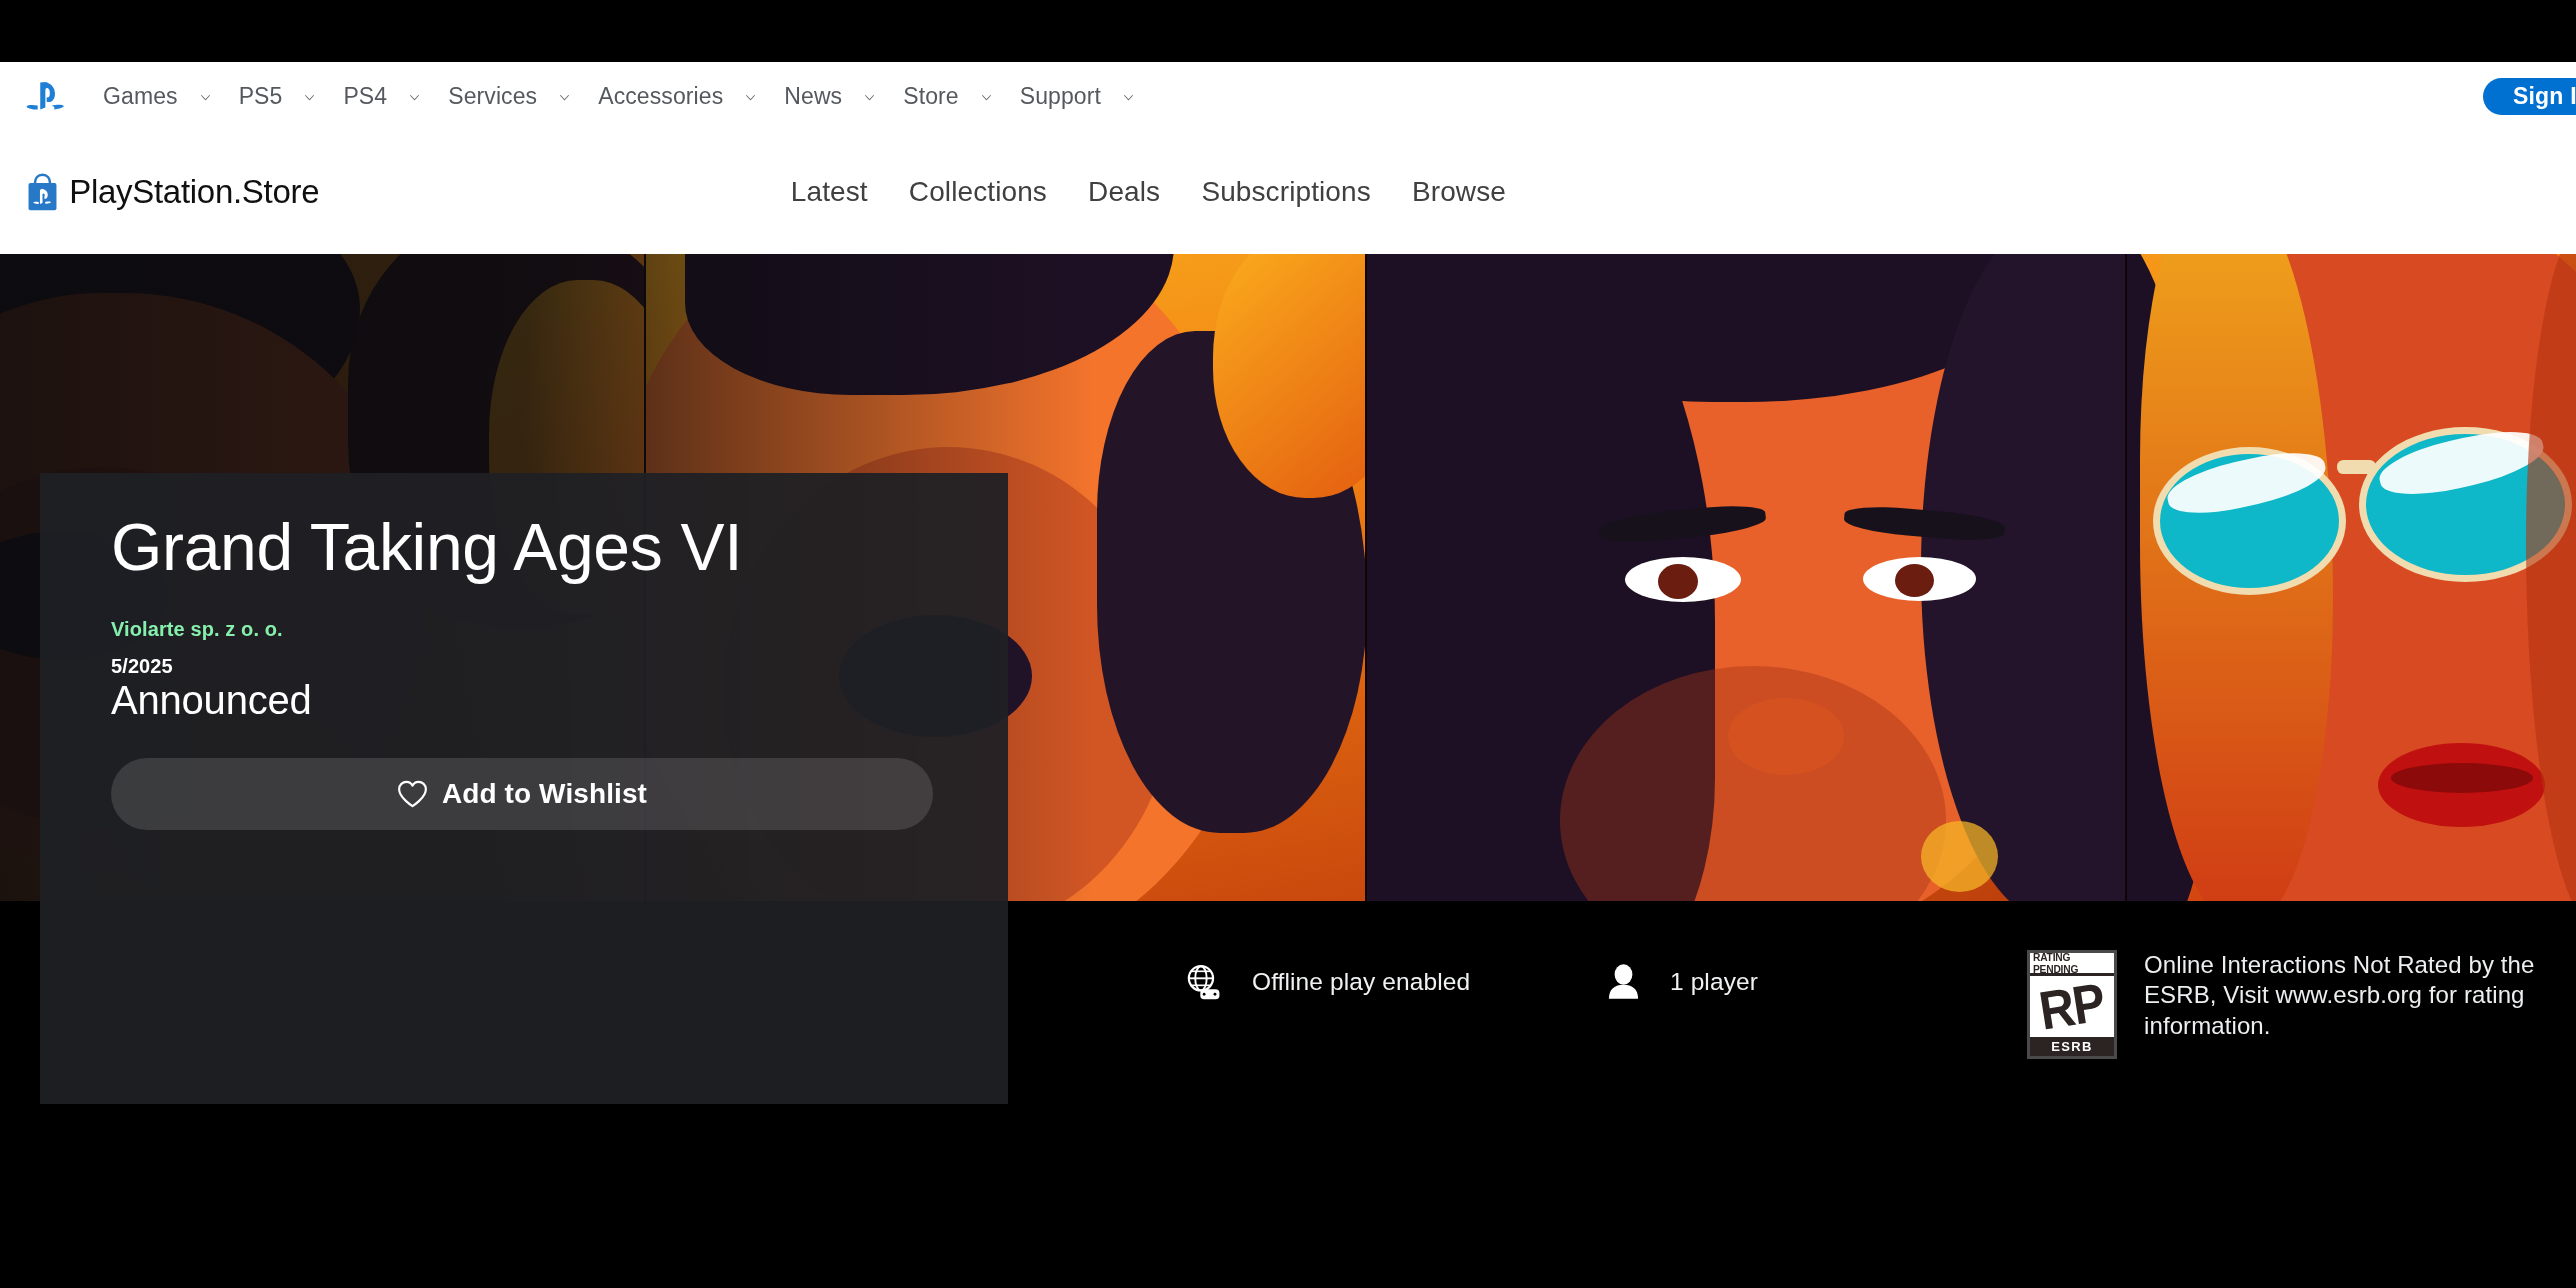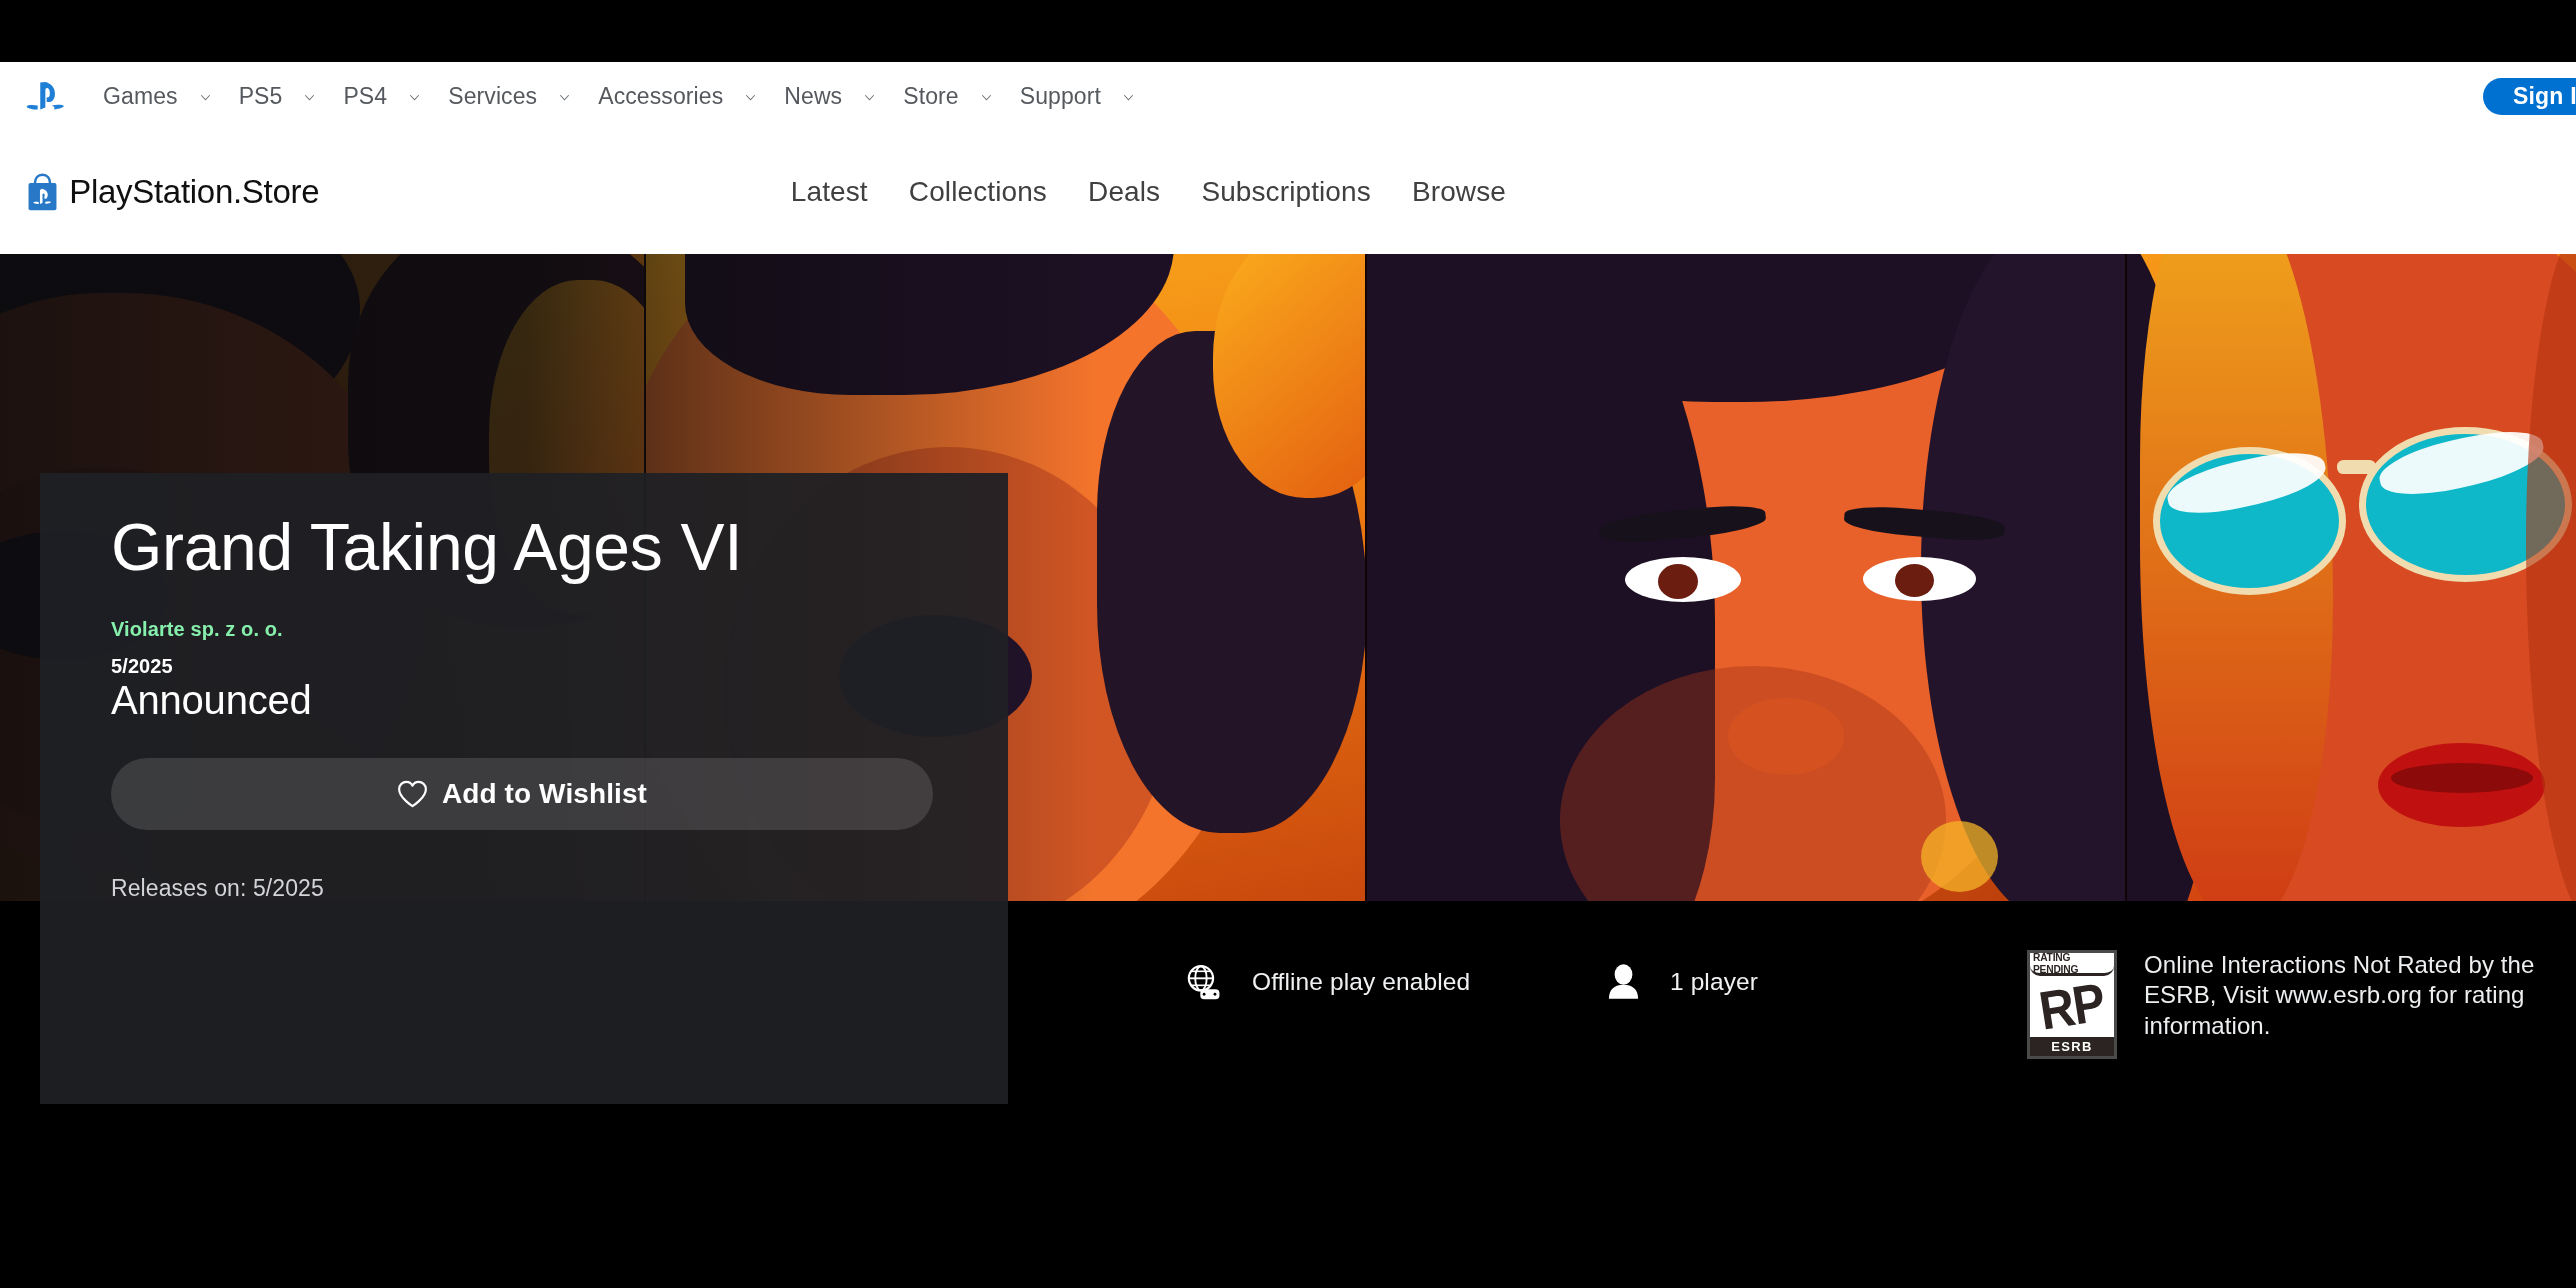--- a/index.html
+++ b/index.html
@@ -131,21 +131,20 @@
   .esrb-block { position:absolute; left:2027px; top:950px; display:flex; gap:27px; }
   .esrb-badge {
     width:90px; height:109px; background:#ffffff;
     border:3.2px solid #4a4a4a; display:flex; flex-direction:column;
     flex:none;
   }
   .esrb-top {
     height:23px; border-bottom:3.9px solid #2b2422;
     display:flex; align-items:center; justify-content:center;
     background:#fff;
-    border-radius:10px;
   }
   .esrb-top span { font-size:11px; font-weight:bold; color:#2b2422; letter-spacing:-0.2px; transform:scaleX(.93); }
   .esrb-mid { flex:1; display:flex; align-items:center; justify-content:center; background:#fff; }
   .esrb-mid span {
     font-size:54px; font-weight:bold; color:#2b2422;
     transform:rotate(-9deg) scaleX(.9); line-height:.84; letter-spacing:-1.9px;
   }
   .esrb-bot { height:19.3px; background:#2b2422; display:flex; align-items:center; justify-content:center; }
   .esrb-bot span { font-size:13px; font-weight:bold; color:#ffffff; letter-spacing:1.3px; }
   .esrb-text {
@@ -340,21 +339,20 @@
 
     <button class="wishlist-btn">
       <span class="heart-icon">
         <svg viewBox="0 0 48 44" width="31" height="28">
           <path d="M24 41 C24 41 3 28 3 14.5 C3 7.5 8.5 3 14.5 3 C18.8 3 22.2 5.6 24 8.8 C25.8 5.6 29.2 3 33.5 3 C39.5 3 45 7.5 45 14.5 C45 28 24 41 24 41 Z" fill="none" stroke="#ffffff" stroke-width="3.4" stroke-linejoin="round"></path>
         </svg>
       </span>
       <span>Add to Wishlist</span>
     </button>
 
-    <div class="releases-on">Releases on: 5/2025</div>
   </div>
 
   <div class="meta-bar"></div>
 
   <div class="meta-item meta-offline">
     <span class="globe-icon">
       <svg viewBox="0 0 58 58" width="37" height="37">
         <circle cx="25" cy="24" r="19" fill="none" stroke="#ffffff" stroke-width="3.4"></circle>
         <ellipse cx="25" cy="24" rx="9" ry="19" fill="none" stroke="#ffffff" stroke-width="3"></ellipse>
         <line x1="6" y1="24" x2="44" y2="24" stroke="#ffffff" stroke-width="3"></line>

